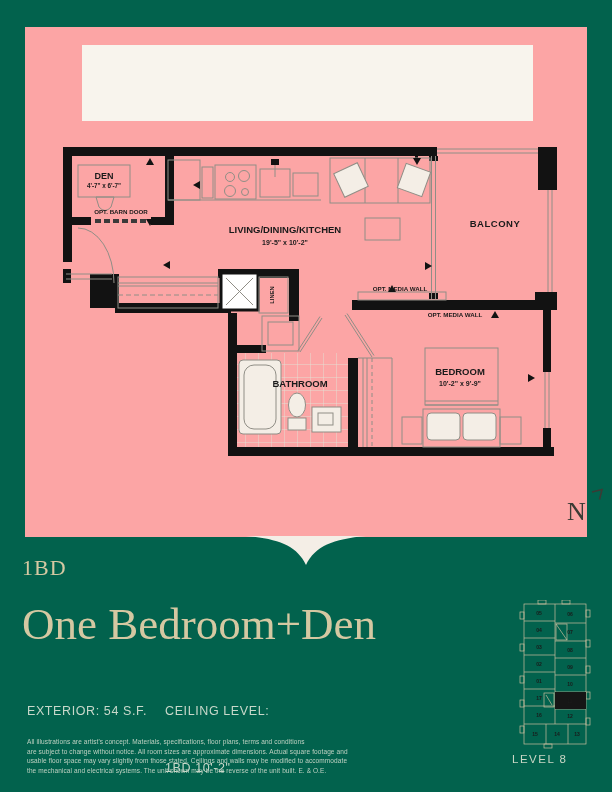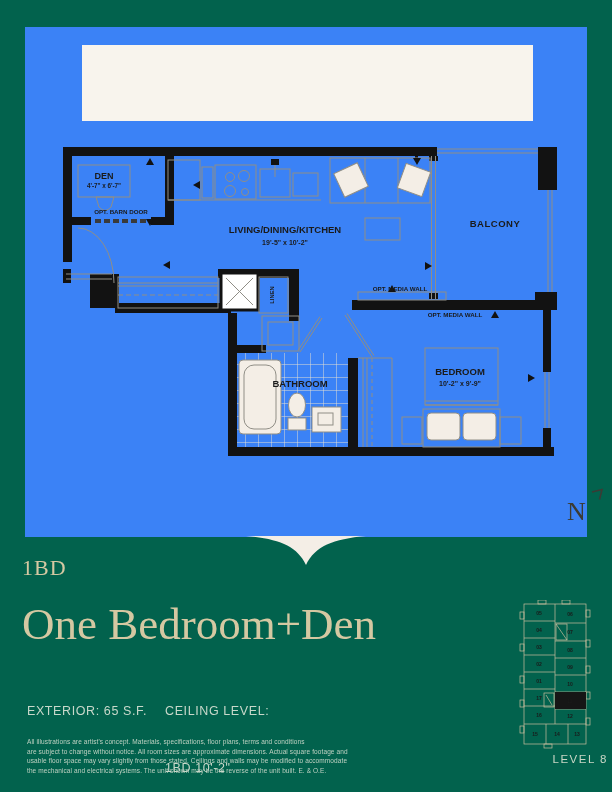--- a/index.html
+++ b/index.html
@@ -1,34 +1,34 @@
 <!DOCTYPE html>
 <html><head>
 <meta charset="utf-8">
 <style>
   html,body{margin:0;padding:0;}
   body{width:612px;height:792px;font-family:"Liberation Sans",sans-serif;}
   .page{position:relative;width:612px;height:792px;background:#02624D;overflow:hidden;}
   .abs{position:absolute;}
-  .card{left:25px;top:27px;width:562px;height:510px;background:#3b82f6;}
+  .card{left:25px;top:27px;width:562px;height:510px;background:#fca5a5;}
   .logo-box{left:57px;top:18px;width:451px;height:76px;background:#F8F4ED;}
   .notch{left:246px;top:536px;width:120px;height:29px;display:block;}
   .plan-svg{left:38px;top:116px;}
   svg text{font-family:"Liberation Sans",sans-serif;font-weight:bold;fill:#1A1A1A;}
   .north{left:540px;top:460px;width:40px;height:42px;}
   .north .n{font-family:"Liberation Serif",serif;font-weight:normal;font-size:26px;color:#3B3B35;position:absolute;left:2px;top:10px;}
   .north svg{position:absolute;right:0;top:0;}
   .unit-code{left:22px;top:555px;font-family:"Liberation Serif",serif;font-size:22px;color:#D5C8A2;letter-spacing:1px;}
   .unit-name{left:22px;top:598px;font-family:"Liberation Serif",serif;font-size:45px;color:#D5C8A2;}
   .stats{top:663px;color:#C8D8CA;font-size:12.5px;letter-spacing:0.6px;line-height:19.3px;white-space:pre;}
   .stats.col1{left:27px;}
   .stats.col2{left:165px;}
   .disclaimer{left:27px;top:737px;width:340px;color:#BFD1C2;font-size:6.5px;line-height:9.7px;letter-spacing:0.1px;}
   .keyplan-svg{left:514px;top:600px;}
-  .level-label{left:512px;top:753px;width:96px;text-align:right;color:#C9D6C5;font-size:11.5px;letter-spacing:1.5px;}
+  .level-label{left:512px;top:753px;width:96px;text-align:left;color:#C9D6C5;font-size:11.5px;letter-spacing:1.5px;}
 </style>
 </head>
 <body>
 
 <div class="page">
 
   <div class="abs card">
     <div class="abs logo-box"></div>
 
     <svg class="abs plan-svg" width="496" height="316" viewBox="0 0 496 316">
@@ -170,21 +170,21 @@
   </div>
 
   <svg class="abs notch" width="120" height="29" viewBox="0 0 120 29">
     <path d="M0 0 C33 3 51 10 60 29 C69 10 87 3 120 0 Z" fill="#F4EEE6"></path>
   </svg>
 
   <div class="abs unit-code">1BD</div>
   <div class="abs unit-name">One Bedroom+Den</div>
 
   <div class="abs stats col1">
-    <div>EXTERIOR: 65 S.F.</div>
+    <div>EXTERIOR: 54 S.F.</div>
     
   </div>
   <div class="abs stats col2">
     <div>CEILING LEVEL:</div>
     <div>1BD 10'-2"</div>
     
   </div>
 
   <div class="abs disclaimer">
     <div>All illustrations are artist's concept. Materials, specifications, floor plans, terms and conditions</div>

